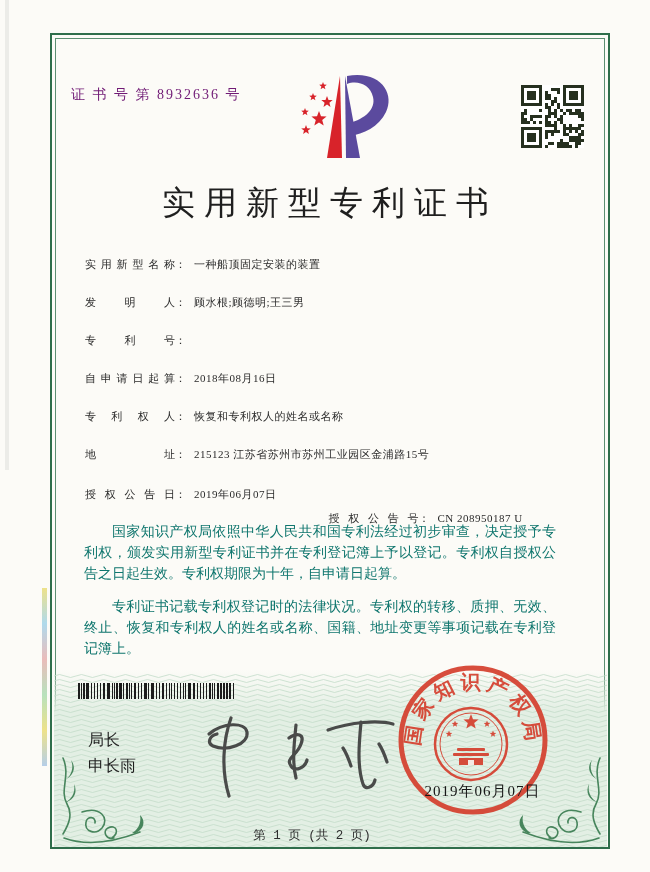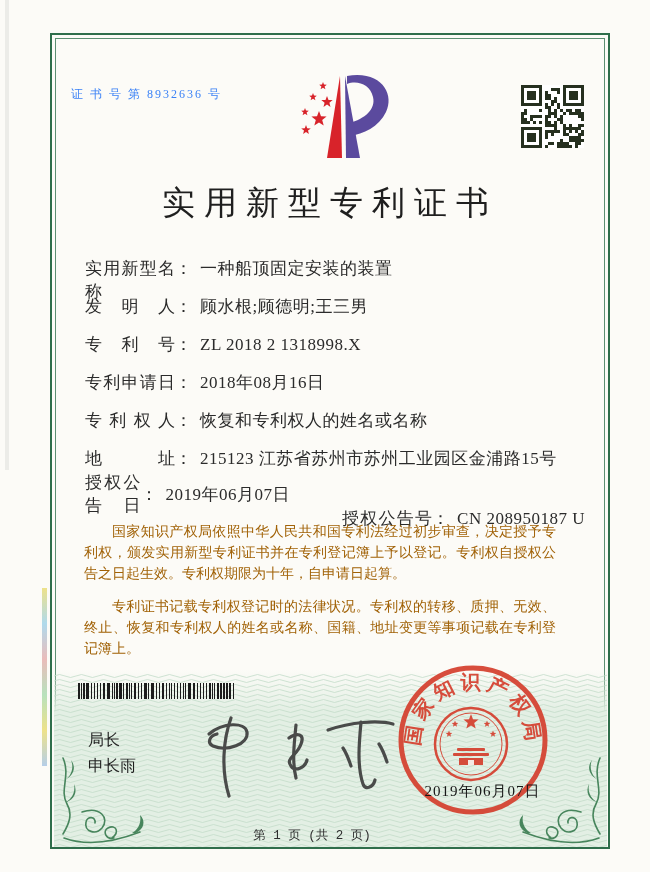--- a/index.html
+++ b/index.html
@@ -28,35 +28,35 @@
     position:absolute;left:3px;top:3px;right:3px;bottom:3px;
     border:1px solid #5c8f72;
   }
   .green-panel{
     position:absolute;left:54px;top:670px;width:553px;height:177px;overflow:hidden;
     background:linear-gradient(180deg, rgba(227,239,228,0) 0px, var(--panel-green) 42px);
   }
   .green-panel svg{position:absolute;left:0;top:0;}
   .rainbow{position:absolute;left:42px;top:588px;width:5px;height:178px;opacity:.65;
     background:linear-gradient(180deg,#e6d44f,#86c8e6,#e09a9a,#93d49d,#e6d44f,#8fb6e0);}
-  .cert-no{position:absolute;left:71px;top:86px;font-size:12px;letter-spacing:2px;color:#3b82f6;}
+  .cert-no{position:absolute;left:71px;top:86px;font-size:14px;letter-spacing:2px;color:#701a75;}
   .logo{position:absolute;left:293px;top:70px;width:102px;height:94px;}
   .qr{position:absolute;left:521px;top:85px;width:63px;height:63px;}
   .title{
     position:absolute;left:50px;top:181px;width:560px;text-align:center;
     font-size:33px;font-weight:normal;letter-spacing:9px;color:#1f1f1f;
   }
-  .fields{position:absolute;left:85px;top:257px;width:500px;font-size:17px;}
+  .fields{position:absolute;left:85px;top:257px;width:500px;font-size:11px;}
   .frow{display:flex;height:18px;margin-bottom:20px;align-items:baseline;}
   .flabel{display:inline-block;width:90px;text-align:justify;text-align-last:justify;}
   .fcolon{display:inline-block;margin-right:8px;}
   .fvalue{white-space:nowrap;letter-spacing:.5px;}
   .grant-row{display:flex;height:18px;align-items:center;}
   .grant-second{margin-left:52px;display:flex;align-items:baseline;margin-top:48px;}
-  .paras{position:absolute;left:84px;top:521px;width:472px;font-size:14px;line-height:21px;text-align:justify;color:#a16207;}
+  .paras{position:absolute;left:84px;top:521px;width:472px;font-size:14px;line-height:21px;text-align:justify;color:#0f766e;}
   .paras p{margin:0;text-indent:2em;}
   .paras p + p{margin-top:12px;}
   .barcode{position:absolute;left:78px;top:683px;width:158px;height:16px;}
   .officer{position:absolute;left:88px;top:727px;font-family:Liberation Sans, sans-serif;
     font-size:16px;line-height:26px;color:#1f1f1f;}
   .signature{position:absolute;left:193px;top:700px;width:210px;height:110px;}
   .seal{position:absolute;left:393px;top:660px;width:160px;height:160px;opacity:.93;}
   .seal-date{position:absolute;left:400px;top:782px;width:165px;text-align:center;font-size:15px;color:#161616;letter-spacing:1px;z-index:5;}
   .footer{position:absolute;left:50px;top:827px;width:560px;text-align:center;font-size:12.5px;color:#2e2e2e;transform:translateX(-18px);font-family:Liberation Mono, monospace;}
   .orn{position:absolute;width:92px;height:96px;}
@@ -294,24 +294,23 @@
       <span class="fvalue">一种船顶固定安装的装置</span>
     </div>
     <div class="frow">
       <span class="flabel">发明人</span>
         <span class="fcolon">：</span>
       <span class="fvalue">顾水根;顾德明;王三男</span>
     </div>
     <div class="frow">
       <span class="flabel">专利号</span>
         <span class="fcolon">：</span>
-      <span class="fvalue">ZL 2018 2 1318998.X</span>
-    </div>
-    <div class="frow">
-      <span class="flabel">专利申请日</span>
+    </div>
+    <div class="frow">
+      <span class="flabel">自申请日起算</span>
         <span class="fcolon">：</span>
       <span class="fvalue">2018年08月16日</span>
     </div>
     <div class="frow">
       <span class="flabel">专利权人</span>
         <span class="fcolon">：</span>
       <span class="fvalue">恢复和专利权人的姓名或名称</span>
     </div>
     <div class="frow">
       <span class="flabel">地址</span>

